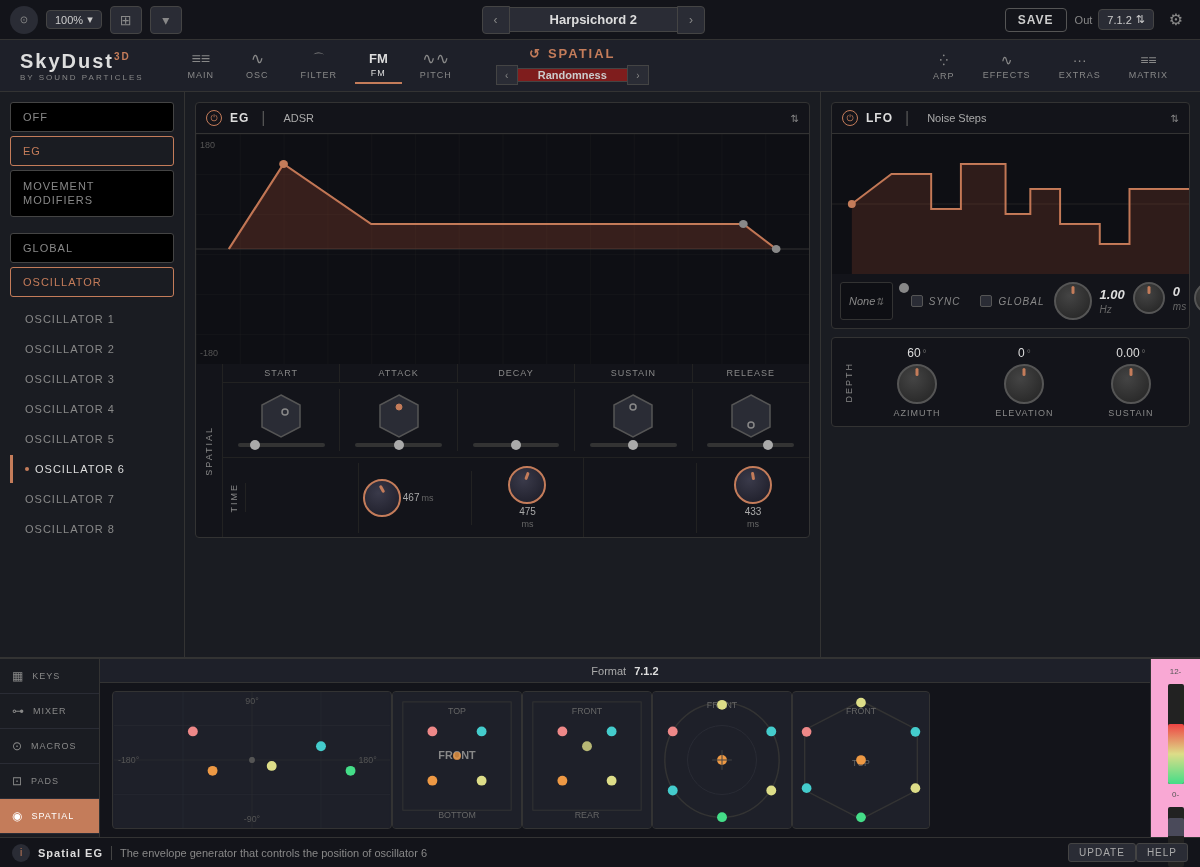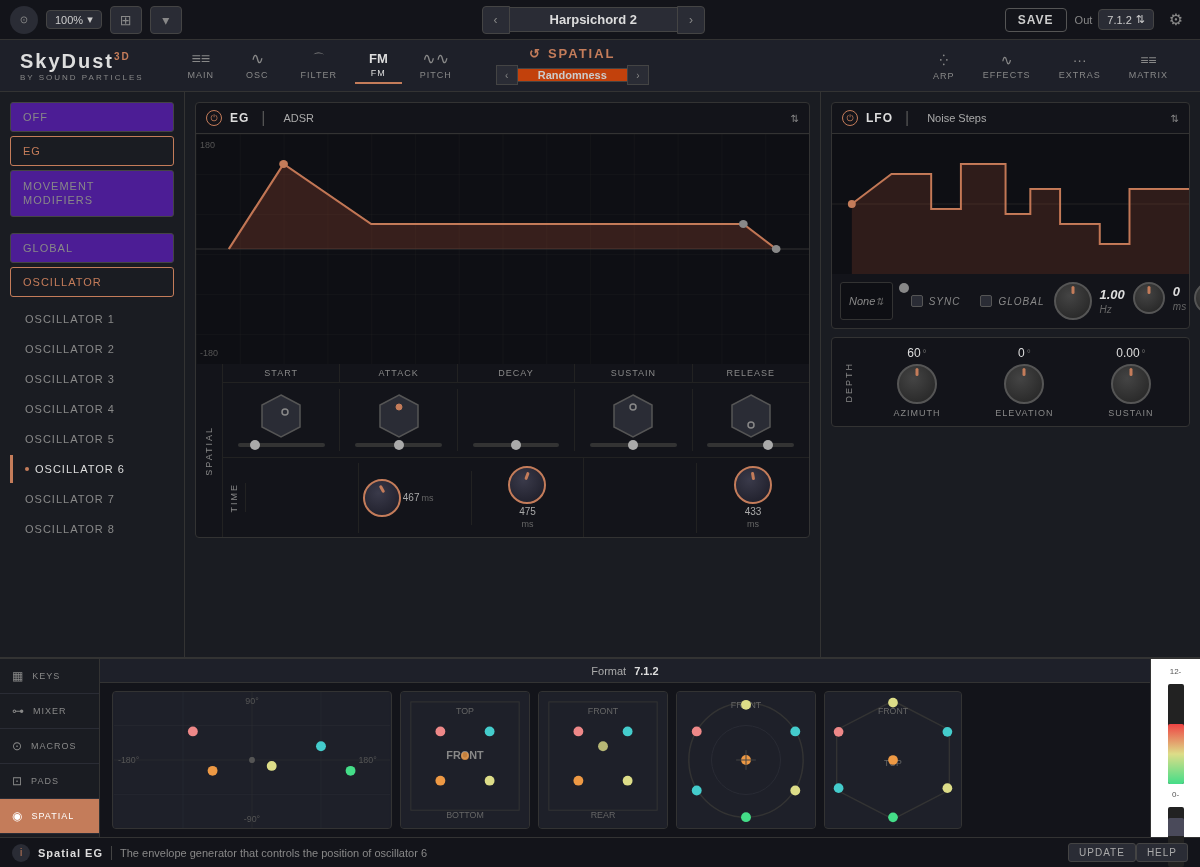--- a/index.html
+++ b/index.html
@@ -155,21 +155,21 @@
       display: flex; align-items: center; gap: 0;
     }
     .spatial-nav-arrow {
       width: 22px; height: 20px;
       background: #2a2c35;
       border: 1px solid #444;
       display: flex; align-items: center; justify-content: center;
       cursor: pointer; color: #888; font-size: 10px;
     }
     .spatial-nav-label {
-      background: #c2410c;
+      background: #7f1d1d;
       border-top: 1px solid #444;
       border-bottom: 1px solid #444;
       padding: 0 20px;
       font-size: 11px; color: #ccc; font-weight: bold;
     }
 
     .right-nav-tabs {
       margin-left: auto;
       display: flex; gap: 4px;
       align-items: center;
@@ -194,21 +194,21 @@
     .left-sidebar {
       width: 185px;
       background: #1a1c22;
       padding: 10px;
       display: flex; flex-direction: column;
       gap: 4px;
       border-right: 1px solid #333;
       flex-shrink: 0;
     }
     .sidebar-btn {
-      background: #4c1d95;
+      background: #000000;
       border: 1px solid #444;
       border-radius: 3px;
       padding: 8px 12px;
       font-size: 11px; letter-spacing: 1px;
       color: #888;
       cursor: pointer;
       text-align: left;
     }
     .sidebar-btn.active {
       background: #1a1c22;
@@ -485,21 +485,20 @@
       justify-content: center;
       font-size: 11px; color: #aaa;
       gap: 8px;
     }
     .format-val {
       font-weight: bold; color: #ddd;
     }
     .speakers-row {
       flex: 1;
       display: flex; align-items: flex-end;
-      gap: 8px;
       padding: 8px 12px;
     }
 
     
     .speaker-viz {
       background: #1e2029;
       border: 1px solid #333;
       border-radius: 4px;
       position: relative;
       overflow: hidden;
@@ -509,21 +508,21 @@
     }
     .speaker-viz.square-viz {
       width: 130px; height: 138px;
     }
     .speaker-viz.hex-viz {
       width: 138px; height: 138px;
     }
 
     .bottom-right {
       width: 50px;
-      background: #ffffff;
+      background: #f9a8d4;
       border-left: 1px solid #333;
       display: flex; flex-direction: column;
       align-items: center;
       padding: 8px 4px;
       gap: 4px;
     }
 
     
     .status-bar {
       height: 30px;

